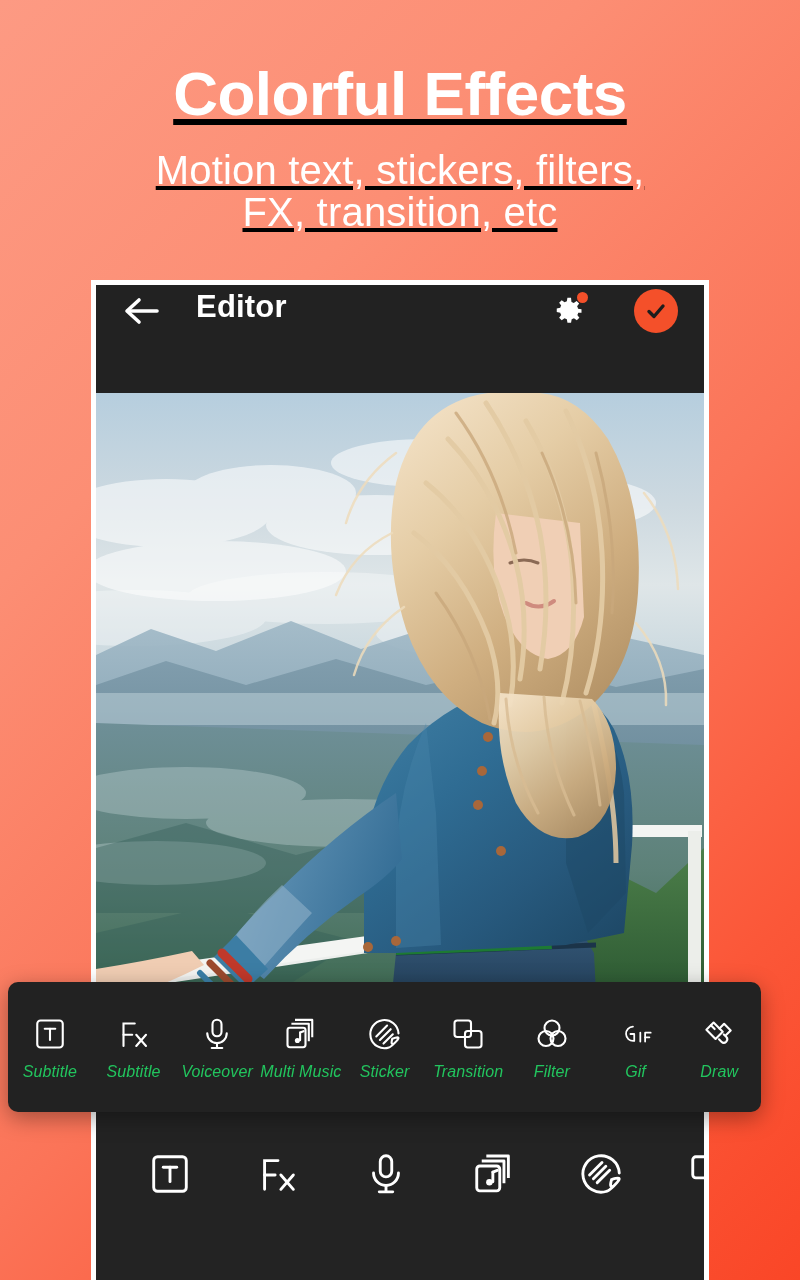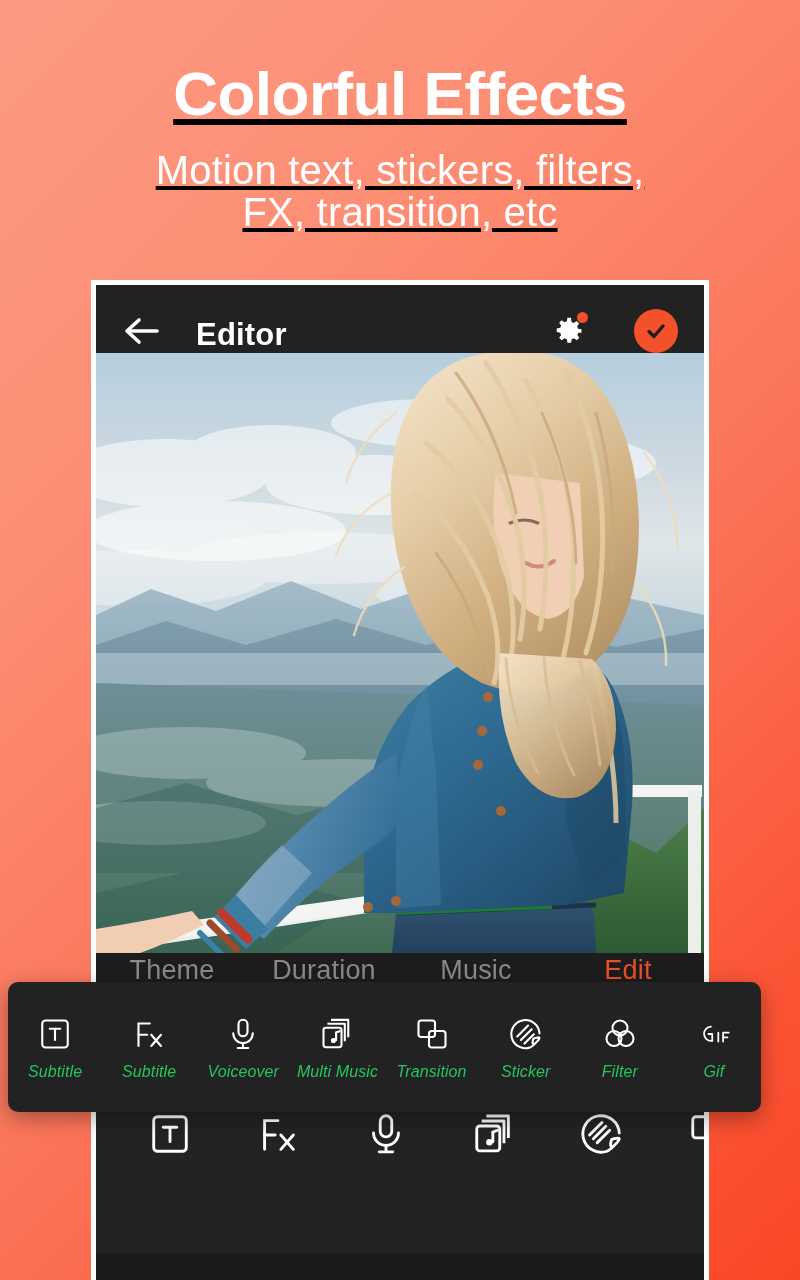--- a/index.html
+++ b/index.html
@@ -65,25 +65,25 @@
     position: relative;
     width: 608px;
     height: 995px;
     overflow: hidden;
     background: #1b1b1b;
   }
 
   
   #app-header {
     position: relative;
-    height: 68px;
+    height: 108px;
     background: #222222;
     display: flex;
-    align-items: flex-end;
-    padding: 16px 26px 0 24px;
+    align-items: flex-start;
+    padding: 4px 26px 0 24px;
     box-sizing: border-box;
     z-index: 3;
   }
   #back-arrow {
     width: 44px;
     height: 44px;
     display: flex;
     align-items: center;
     justify-content: center;
     flex: 0 0 auto;
@@ -532,57 +532,68 @@
         <path d="M11.4 11v5.1" stroke-linecap="round"></path>
         <circle cx="9.6" cy="16.3" r="1.7" fill="#ffffff" stroke="none"></circle>
         <path d="M11.4 11l2.3-.9" stroke-linecap="round"></path>
       </svg>
     </span>
     <span class="tool-label">Multi Music</span>
   </div>
 
   <div class="tool-item">
     <span class="tool-icon">
-      <svg class="ico" width="36" height="36" viewBox="0 0 24 24" fill="none" stroke="#ffffff" stroke-width="1.4">
-        <rect x="3" y="3" width="11" height="11" rx="1.8"></rect>
-        <rect x="10" y="10" width="11" height="11" rx="1.8"></rect>
-      </svg>
-    </span>
-    <span class="tool-label">Transition</span>
-  </div>
-
-  <div class="tool-item">
-    <span class="tool-icon">
       <svg class="ico" width="36" height="36" viewBox="0 0 24 24" fill="none" stroke="#ffffff" stroke-width="1.4" stroke-linecap="round">
         <path d="M21 11.6A9.4 9.4 0 1 0 14.6 21c1.1 0 6.4-5.3 6.4-6.4 0-1-4.1.5-4.1.5s-1 3.3-.2 3.3"></path>
         <line x1="6.2" y1="13.6" x2="13.4" y2="6.4"></line>
         <line x1="8.6" y1="16" x2="15.8" y2="8.8"></line>
         <line x1="11" y1="18.4" x2="17.2" y2="12.2"></line>
       </svg>
     </span>
     <span class="tool-label">Sticker</span>
   </div>
 
   <div class="tool-item">
     <span class="tool-icon">
       <svg class="ico" width="36" height="36" viewBox="0 0 24 24" fill="none" stroke="#ffffff" stroke-width="1.4">
+        <rect x="3" y="3" width="11" height="11" rx="1.8"></rect>
+        <rect x="10" y="10" width="11" height="11" rx="1.8"></rect>
+      </svg>
+    </span>
+    <span class="tool-label">Transition</span>
+  </div>
+
+  <div class="tool-item">
+    <span class="tool-icon">
+      <svg class="ico" width="36" height="36" viewBox="0 0 24 24" fill="none" stroke="#ffffff" stroke-width="1.4">
         <circle cx="12" cy="8" r="5"></circle>
         <circle cx="8" cy="15" r="5"></circle>
         <circle cx="16" cy="15" r="5"></circle>
       </svg>
     </span>
     <span class="tool-label">Filter</span>
   </div>
 
   <div class="tool-item">
     <span class="tool-icon">
       <svg class="ico" width="38" height="36" viewBox="0 0 30 24" fill="none" stroke="#ffffff" stroke-width="1.4" stroke-linecap="round" stroke-linejoin="round">
         <path d="M12.6 6.2A5.6 5.6 0 1 0 13 17.5h.6V12h-3"></path>
         <line x1="18.4" y1="11" x2="18.4" y2="18"></line>
         <polyline points="22.2,18 22.2,11 26.6,11"></polyline>
         <line x1="22.2" y1="14.6" x2="25.6" y2="14.6"></line>
       </svg>
     </span>
     <span class="tool-label">Gif</span>
   </div>
 
+  <div class="tool-item">
+    <span class="tool-icon">
+      <svg class="ico" width="36" height="36" viewBox="0 0 24 24" fill="none" stroke="#ffffff" stroke-width="1.4" stroke-linejoin="round" stroke-linecap="round">
+        <path d="M3.6 9.2 8.4 4.4l6.1 6.1-4.8 4.8z"></path>
+        <path d="M6.6 6.2 9.1 8.7"></path>
+        <path d="m12.3 8.3 3.1-3.1 4.4 4.4-3.1 3.1"></path>
+        <path d="m15.2 12.3 1.6 1.6a2.3 2.3 0 0 1 0 3.2 2.3 2.3 0 0 1-3.2 0l-1.6-1.6"></path>
+      </svg>
+    </span>
+    <span class="tool-label">Draw</span>
+  </div>
 
 </div>
 
 </body></html>

